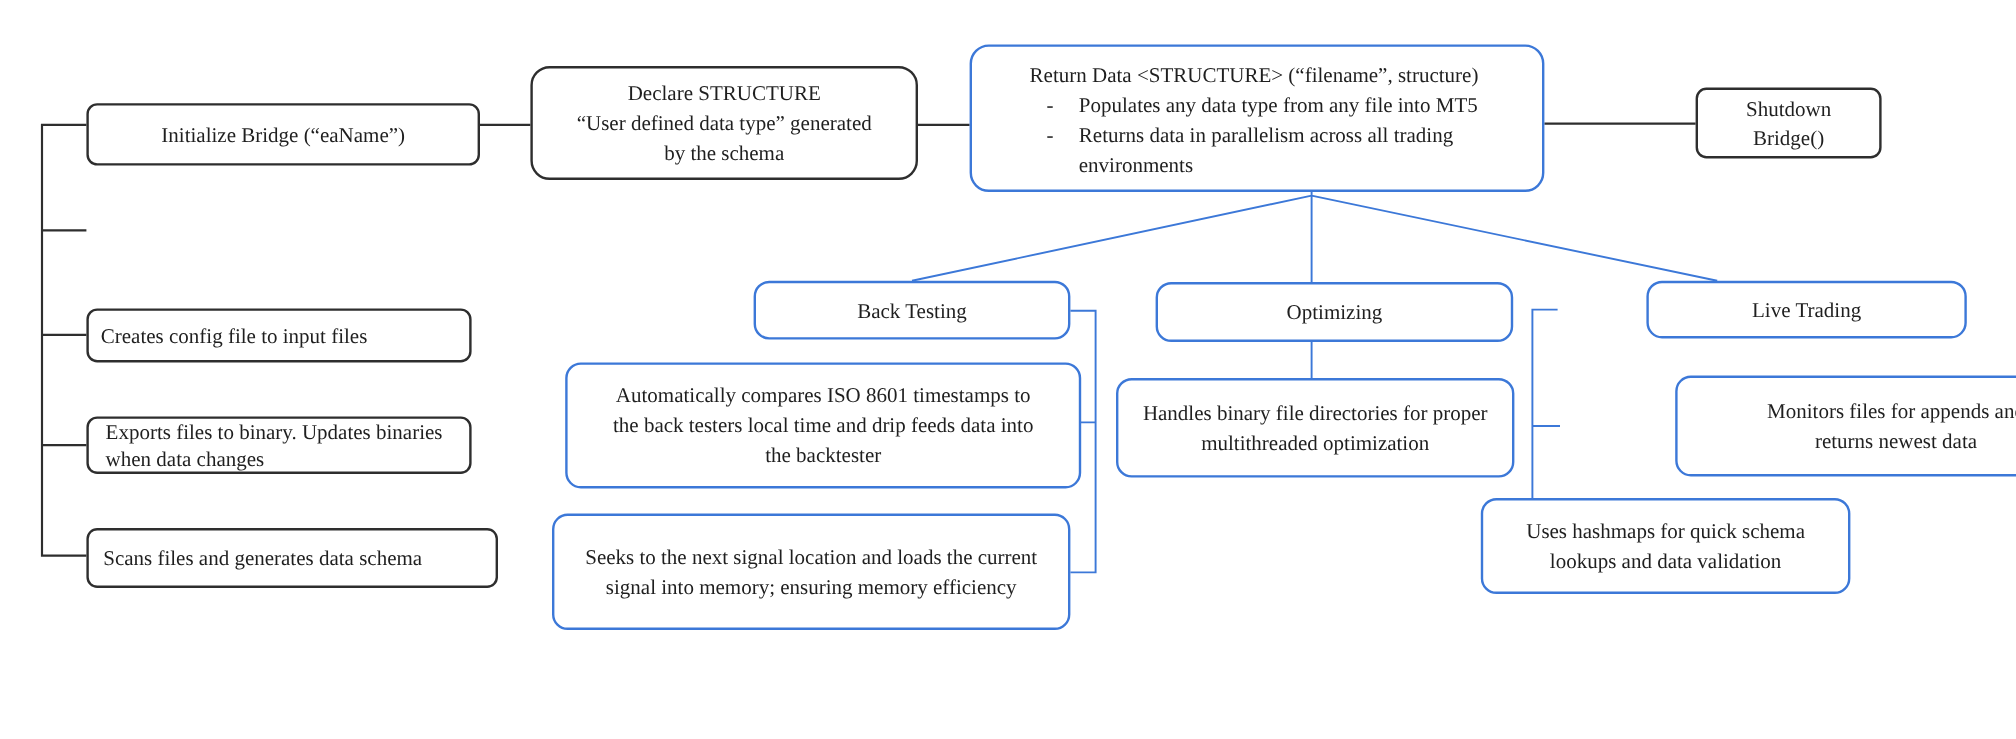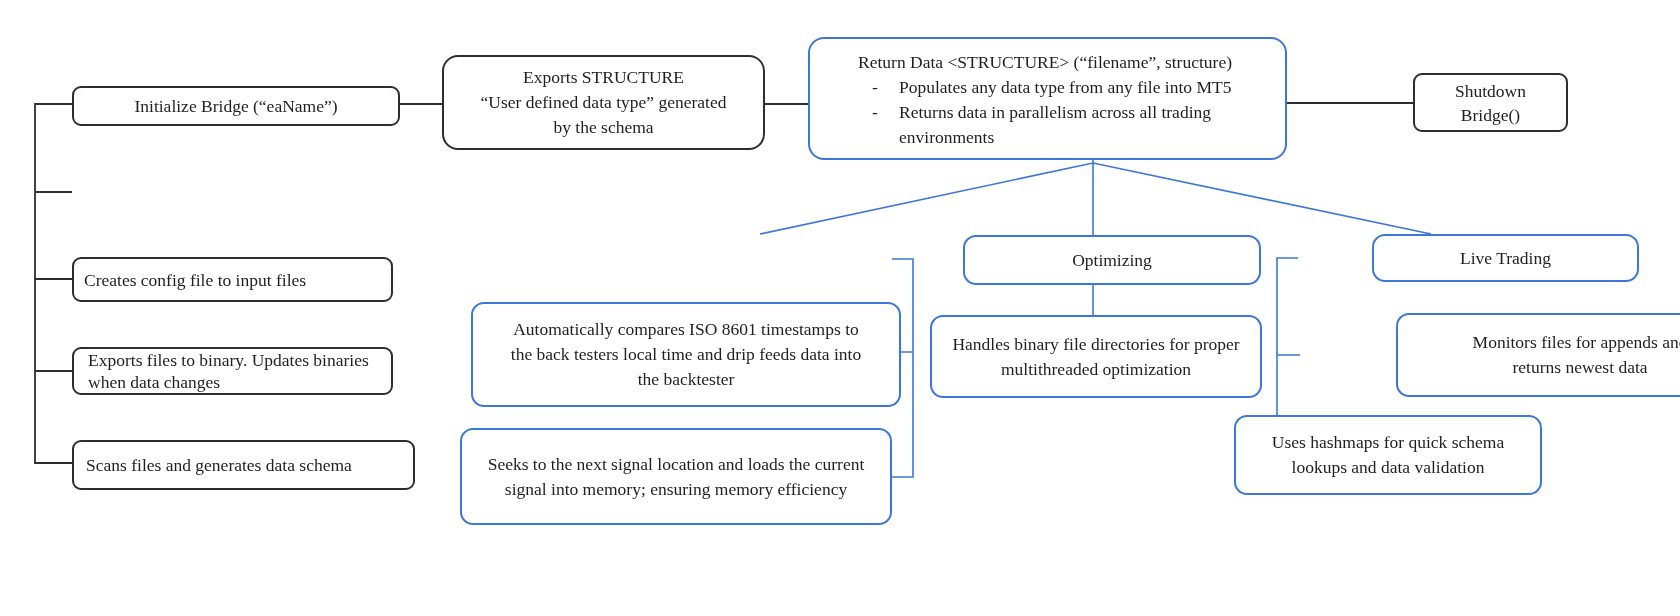--- a/index.html
+++ b/index.html
@@ -13,21 +13,21 @@
     position:absolute;box-sizing:border-box;background:#ffffff;z-index:1;
     font-size:17.5px;line-height:22px;
   }
   .black{border:2px solid #2e2e2e;border-radius:9px;}
   .blue{border:2px solid #3c78d8;border-radius:13px;}
   .center{display:flex;align-items:center;justify-content:center;text-align:center;}
   .vcenter{display:flex;align-items:center;text-align:left;}
   .multi{display:flex;flex-direction:column;align-items:center;justify-content:center;text-align:center;}
   .lh26{line-height:25px;}
   
-  .n-init{left:72px;top:86px;width:328px;height:40px;}
+  .n-init{left:72px;top:86px;width:328px;height:52px;}
   .n-dir{left:72px;top:170px;width:321px;height:45px;padding:0 10px;line-height:21px;}
   .n-cfg{left:72px;top:257px;width:321px;height:45px;padding:0 10px;}
   .n-exp{left:72px;top:347px;width:321px;height:48px;padding:0 14px;line-height:22px;}
   .n-scan{left:72px;top:440px;width:343px;height:50px;padding:0 12px;}
   
   .n-declare{left:442px;top:55px;width:323px;height:95px;border-radius:16px;line-height:25px;}
   .n-return{left:808px;top:37px;width:479px;height:123px;border-radius:16px;}
   .n-shutdown{left:1413px;top:73px;width:155px;height:59px;line-height:24px;}
   
   .n-backtest{left:628px;top:234px;width:264px;height:49px;}
@@ -77,21 +77,21 @@
     <span>Creates config file to input files</span>
   </div>
   <div class="node black vcenter n-exp">
     <span>Exports files to binary. Updates binaries when data changes</span>
   </div>
   <div class="node black vcenter n-scan">
     <span>Scans files and generates data schema</span>
   </div>
 
   <div class="node black multi lh26 n-declare">
-    <div>Exports STRUCTURE</div>
+    <div>Declare STRUCTURE</div>
     <div>“User defined data type” generated</div>
     <div>by the schema</div>
   </div>
 
   <div class="node blue n-return">
     <div class="rd-inner">
       <div class="rd-title">Return Data &lt;STRUCTURE&gt; (“filename”, structure)</div>
       <div class="rd-bullet">
         <span class="rd-dash">-</span>
         <span class="rd-text">Populates any data type from any file into MT5</span>
@@ -101,20 +101,23 @@
         <span class="rd-text">Returns data in parallelism across all trading environments</span>
       </div>
     </div>
   </div>
 
   <div class="node black multi n-shutdown">
     <div>Shutdown</div>
     <div>Bridge()</div>
   </div>
 
+  <div class="node blue center n-backtest">
+    <span>Back Testing</span>
+  </div>
   <div class="node blue center n-optim">
     <span>Optimizing</span>
   </div>
   <div class="node blue center n-live">
     <span>Live Trading</span>
   </div>
 
   <div class="node blue center lh26 n-auto">
     <span class="inner">Automatically compares ISO 8601 timestamps to the back testers local time and drip feeds data into the backtester</span>
   </div>

